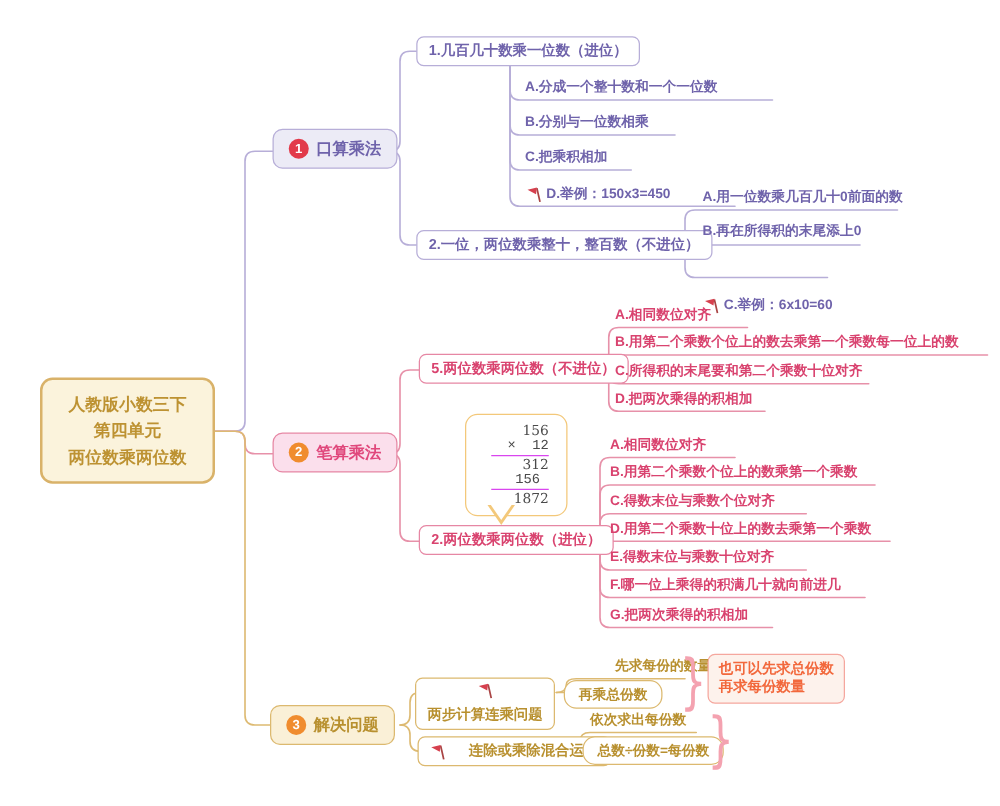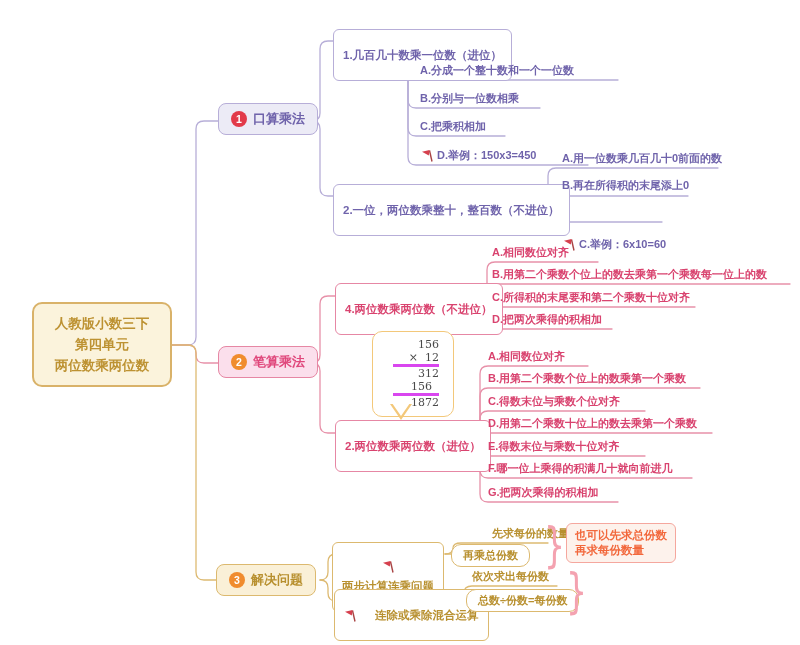--- a/index.html
+++ b/index.html
@@ -23,39 +23,39 @@
   .branch.b1{left:218px;top:103px;background:#ecebf6;border:1.5px solid #b7aed8;color:#6f63ab;}
   .branch.b2{left:218px;top:346px;background:#fbdfec;border:1.5px solid #e687a4;color:#e0487c;}
   .branch.b3{left:216px;top:564px;background:#faf0d7;border:1.5px solid #dcb96f;color:#b8902f;}
   .circle{
     width:16px;height:16px;border-radius:50%;flex:0 0 16px;color:#fff;
     font-size:10.5px;font-weight:700;display:flex;align-items:center;justify-content:center;
   }
   .circle.red{background:#e23a4a;} .circle.orange{background:#f08c2e;}
   
   .nodebox{
-    background:#fff;border-radius:6px;padding:17px 9px;font-size:11.5px;font-weight:700;
+    background:#fff;border-radius:6px;padding:3px 9px;font-size:11.5px;font-weight:700;
     white-space:nowrap;line-height:1.4;display:flex;align-items:center;gap:5px;
   }
   .nodebox.p{border:1.4px solid #b7aed8;color:#6f63ab;}
   .nodebox.k{border:1.4px solid #e687a4;color:#d9436f;}
   .nodebox.t{border:1.4px solid #dcb96f;color:#b8902f;}
   
   .leaf{font-size:11px;font-weight:600;white-space:nowrap;line-height:14px;display:flex;align-items:center;gap:4px;}
   .leaf.p{color:#6f63ab;} .leaf.k{color:#d9436f;} .leaf.t{color:#b8902f;}
   .flag{flex:0 0 auto;}
   
   .callout{
     left:372px;top:331px;width:82px;background:#fff;border:1.5px solid #f3c87a;
     border-radius:10px;padding:6px 0 7px 0;
   }
   .mcol{width:46px;margin:0 14px 0 auto;font-family:"DejaVu Serif",serif;font-size:11px;
     line-height:13px;color:#4a4a4a;text-align:right;}
   .mrow{white-space:pre;}
-  .mrow.rule{border-bottom:3px solid #d946ef;}
+  .mrow.rule{border-bottom:1px solid #d946ef;font-family:Liberation Mono, monospace;}
   .mrow.shift{padding-right:7px;}
   .tail-b{position:absolute;left:390px;top:404px;width:0;height:0;z-index:3;
     border-left:11px solid transparent;border-right:11px solid transparent;border-top:16px solid #f3c87a;}
   .tail-w{position:absolute;left:392px;top:403px;width:0;height:0;z-index:4;
     border-left:9px solid transparent;border-right:9px solid transparent;border-top:13px solid #fff;}
   
   .stepbox{
     background:#fff;border:1.4px solid #dcb96f;border-radius:10px;color:#b8902f;
     font-size:11px;font-weight:700;white-space:nowrap;padding:3px 11px;
   }
@@ -165,21 +165,21 @@
       </svg>
     <span>C.举例：6x10=60</span>
   </div>
 
   <div class="node branch b2">
     <span class="circle orange">2</span>
     <span>笔算乘法</span>
   </div>
 
   <div class="node nodebox k" style="left:335px;top:283px;">
-    <span>4.两位数乘两位数（不进位）</span>
+    <span>5.两位数乘两位数（不进位）</span>
   </div>
   <div class="node leaf k" style="left:492px;top:245px;">
       <span>A.相同数位对齐</span>
     </div>
   <div class="node leaf k" style="left:492px;top:267px;">
       <span>B.用第二个乘数个位上的数去乘第一个乘数每一位上的数</span>
     </div>
   <div class="node leaf k" style="left:492px;top:290px;">
       <span>C.所得积的末尾要和第二个乘数十位对齐</span>
     </div>

